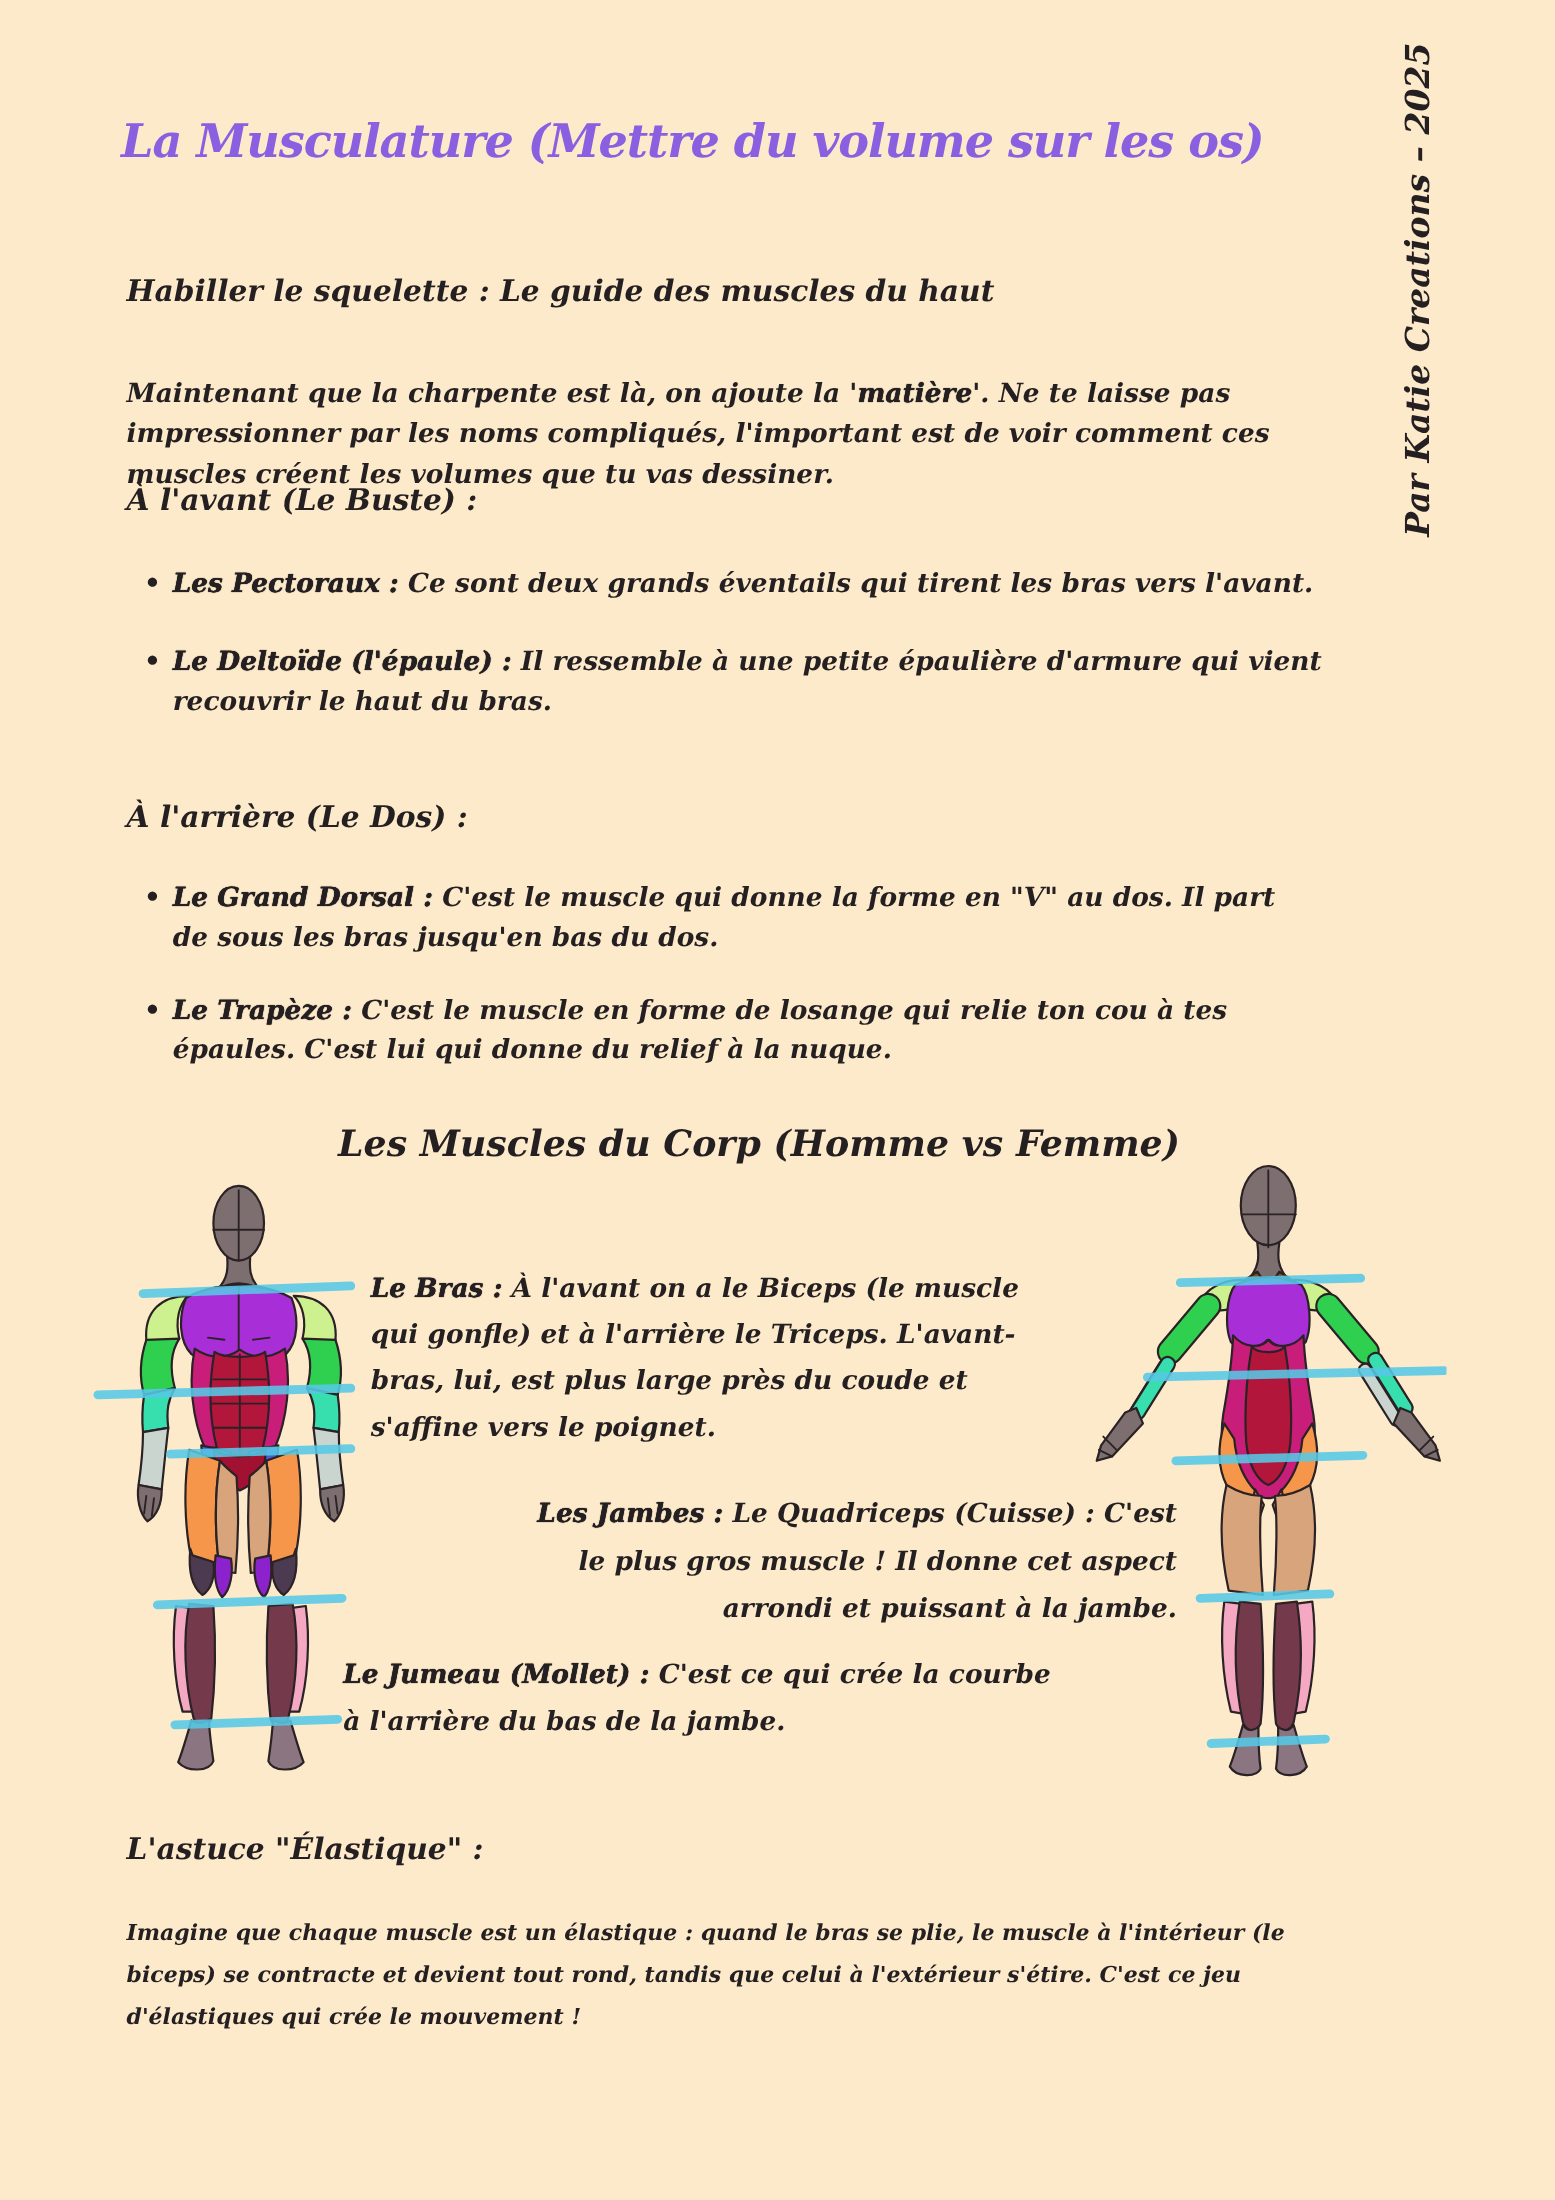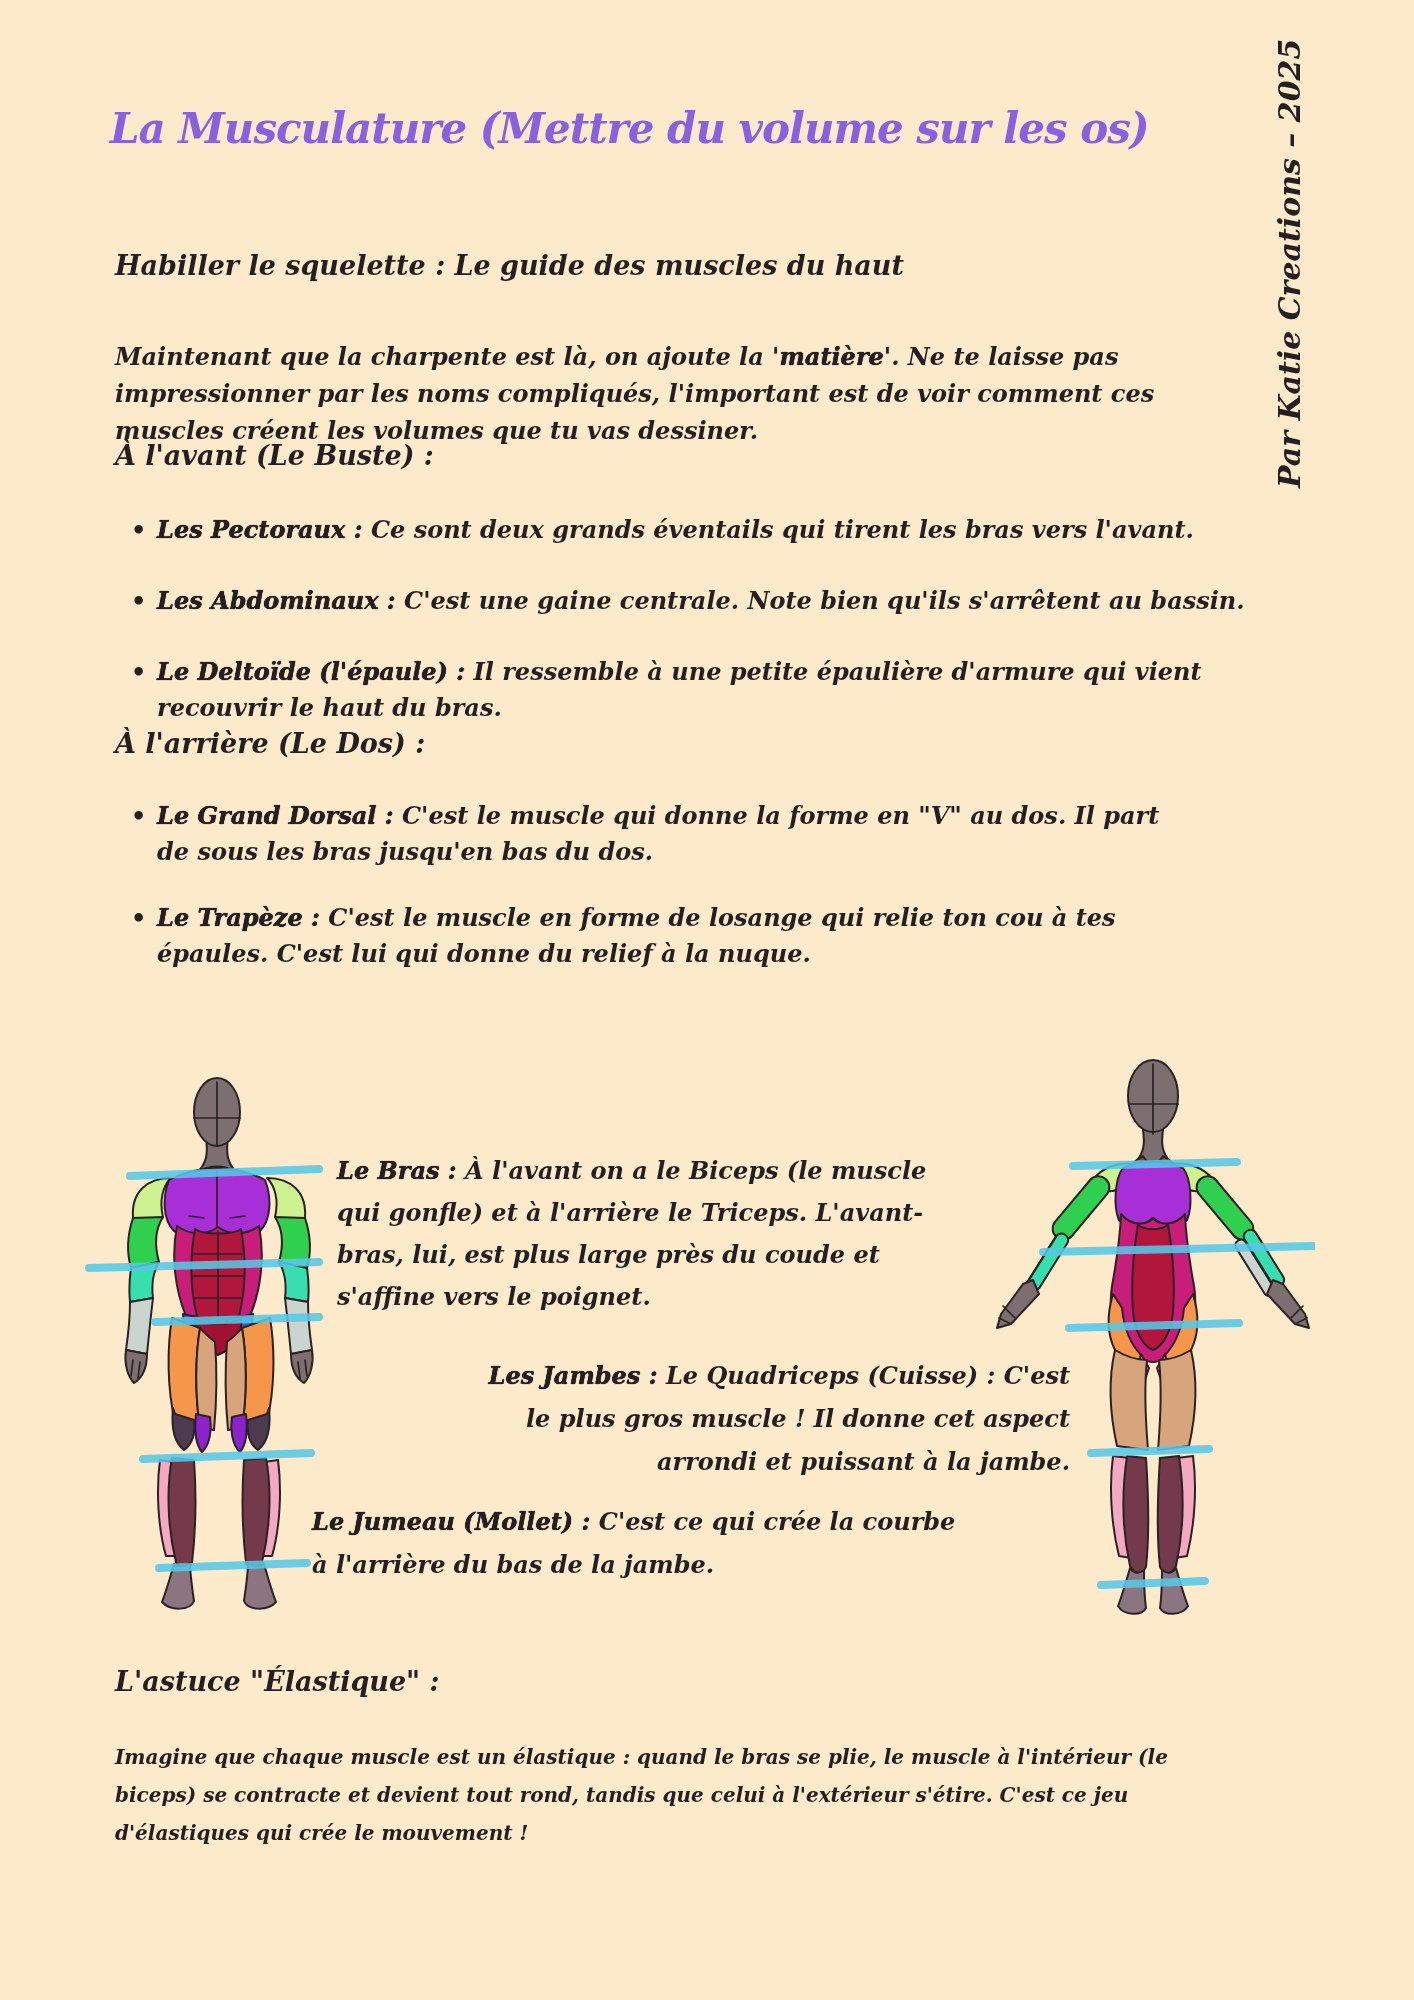--- a/index.html
+++ b/index.html
@@ -68,31 +68,31 @@
   <div class="abs byline">Par Katie Creations – 2025</div>
 
   <div class="abs h2" style="left:115px;top:250px;">Habiller le squelette : Le guide des muscles du haut</div>
 
   <div class="abs para" style="left:115px;top:338px;width:1060px;"><span>Maintenant que la charpente est là, on ajoute la '</span><span class="term">matière</span><span>'. Ne te laisse pas impressionner par les noms compliqués, l'important est de voir comment ces muscles créent les volumes que tu vas dessiner.</span></div>
 
   <div class="abs h3" style="left:115px;top:440px;">À l'avant (Le Buste) :</div>
 
   <ul class="abs blist front-list" style="left:131px;top:512px;width:1140px;">
     <li><span class="term">Les Pectoraux :</span> <span>Ce sont deux grands éventails qui tirent les bras vers l'avant.</span></li>
-    <li><span class="term">Les Abdominaux :</span> <span>C'est une gaine centrale. Note bien qu'ils s'arrêtent au bassin.</span></li>
     <li><span class="term">Le Deltoïde (l'épaule) :</span> <span>Il ressemble à une petite épaulière d'armure qui vient recouvrir le haut du bras.</span></li>
   </ul>
 
   <div class="abs h3" style="left:115px;top:728px;">À l'arrière (Le Dos) :</div>
 
   <ul class="abs blist back-list" style="left:131px;top:798px;width:1040px;">
     <li><span class="term">Le Grand Dorsal :</span> <span>C'est le muscle qui donne la forme en "V" au dos. Il part de sous les bras jusqu'en bas du dos.</span></li>
     <li><span class="term">Le Trapèze :</span> <span>C'est le muscle en forme de losange qui relie ton cou à tes épaules. C'est lui qui donne du relief à la nuque.</span></li>
   </ul>
 
+  <div class="abs center-heading" style="left:210px;top:1020px;width:960px;">Les Muscles du Corp (Homme vs Femme)</div>
 
   <svg class="abs" style="left:83px;top:1076px;" width="240" height="545" viewBox="0 0 240 545" aria-label="male muscle mannequin">
     <g>
       <path class="p f-skin" d="M123,60 C125,78 124,86 115,96 L153,96 C144,86 143,78 145,60 Z"></path>
       <ellipse class="p f-skin" cx="134" cy="36" rx="23" ry="34"></ellipse>
       <path class="ln" d="M134,6 V70 M111,42 H157"></path>
     </g>
     <path class="p f-trap" d="M88,106 C104,88 164,88 180,106 L154,96 C141,89 127,89 114,96 Z"></path>
     <g>
       <path class="p f-delt" d="M88,102 C64,102 48,116 50,142 C58,151 74,149 80,141 C76,124 80,110 88,102 Z"></path>

